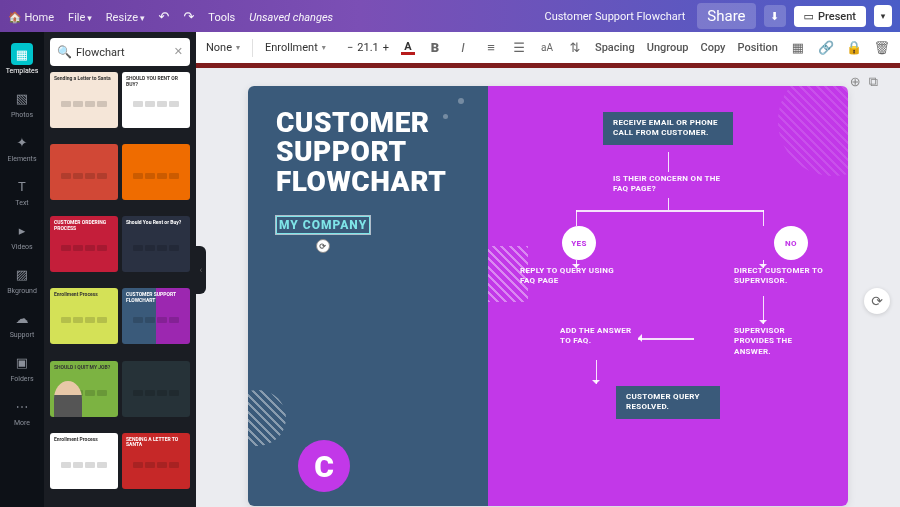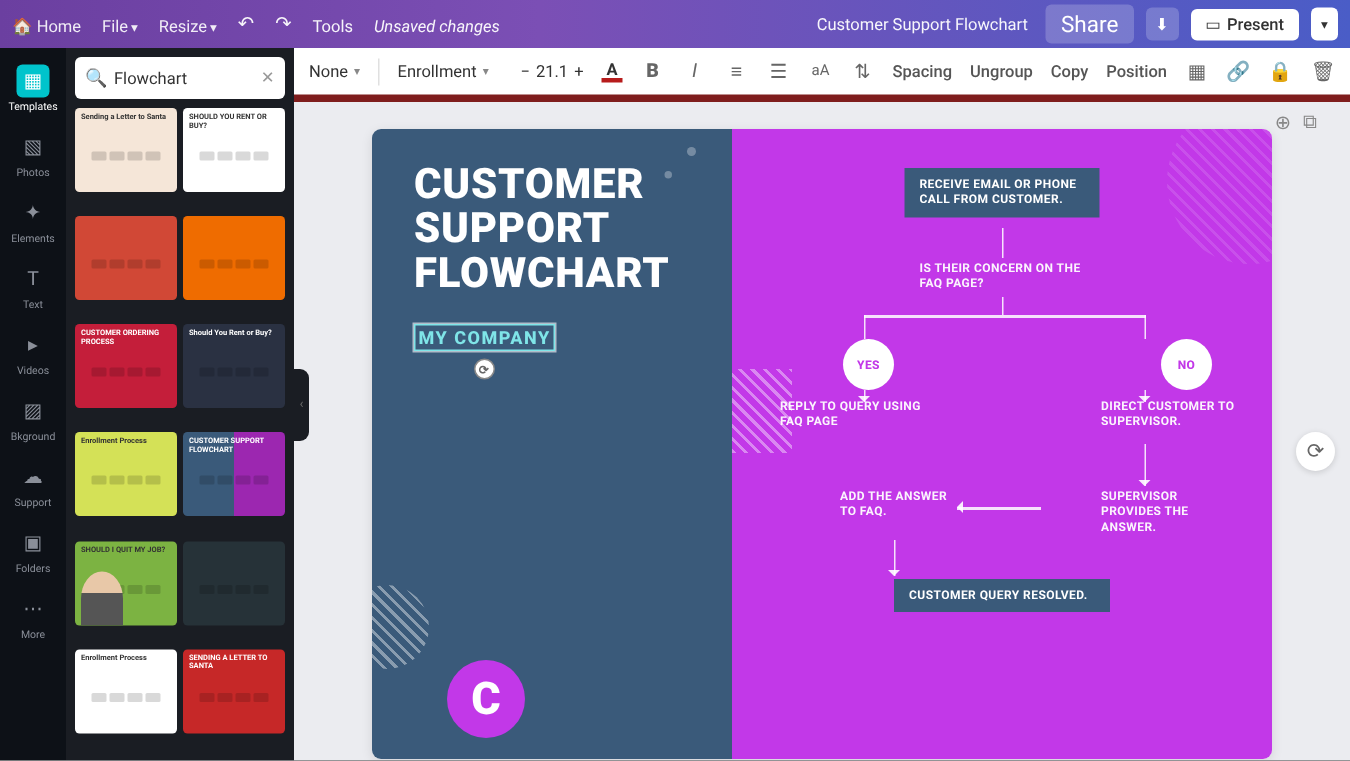--- a/index.html
+++ b/index.html
@@ -76,21 +76,21 @@
 .d2{width:5px;height:5px;top:28px;left:195px}
 .flow{position:absolute;inset:0;font-size:8px;font-weight:700;letter-spacing:.3px}
 .fb{position:absolute;background:#3a5a7a;padding:6px 10px;line-height:1.3}
 .fb1{top:26px;left:50%;transform:translateX(-50%)}
 .ft{position:absolute;line-height:1.3;opacity:.95}
 .ft1{top:88px;left:50%;transform:translateX(-50%)}
 .ft2{top:180px;left:32px;width:100px}
 .ft3{top:180px;right:14px;width:100px}
 .ft4{top:240px;left:72px;width:72px}
 .ft5{top:240px;right:24px;width:90px}
-.fb2{top:300px;left:50%;transform:translateX(-50%);width:144px}
+.fb2{top:300px;left:50%;transform:translateX(-50%);width:104px}
 .circ{position:absolute;width:34px;height:34px;background:#fff;color:#c238e8;border-radius:50%;display:flex;align-items:center;justify-content:center;font-size:8px;font-weight:800}
 .cy{top:140px;left:74px}
 .cn{top:140px;right:40px}
 .ln{position:absolute;background:rgba(255,255,255,.85)}
 .lv{width:1.5px}
 .lh{height:1.5px}
 .arr{position:absolute;width:0;height:0;border:4px solid transparent}
 .arr.down{border-top-color:rgba(255,255,255,.9)}
 .arr.left{border-right-color:rgba(255,255,255,.9)}
 .refresh{position:absolute;right:10px;top:50%;width:26px;height:26px;background:#fff;border-radius:50%;box-shadow:0 1px 4px rgba(0,0,0,.15);display:flex;align-items:center;justify-content:center;color:#666;font-size:14px}

